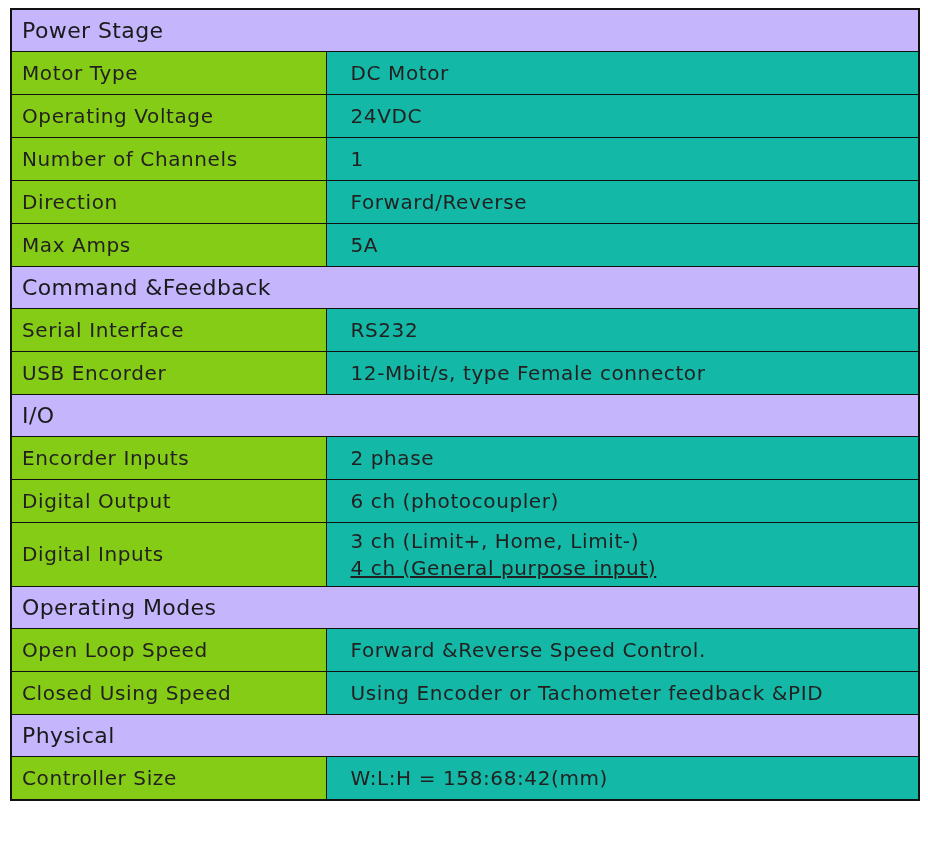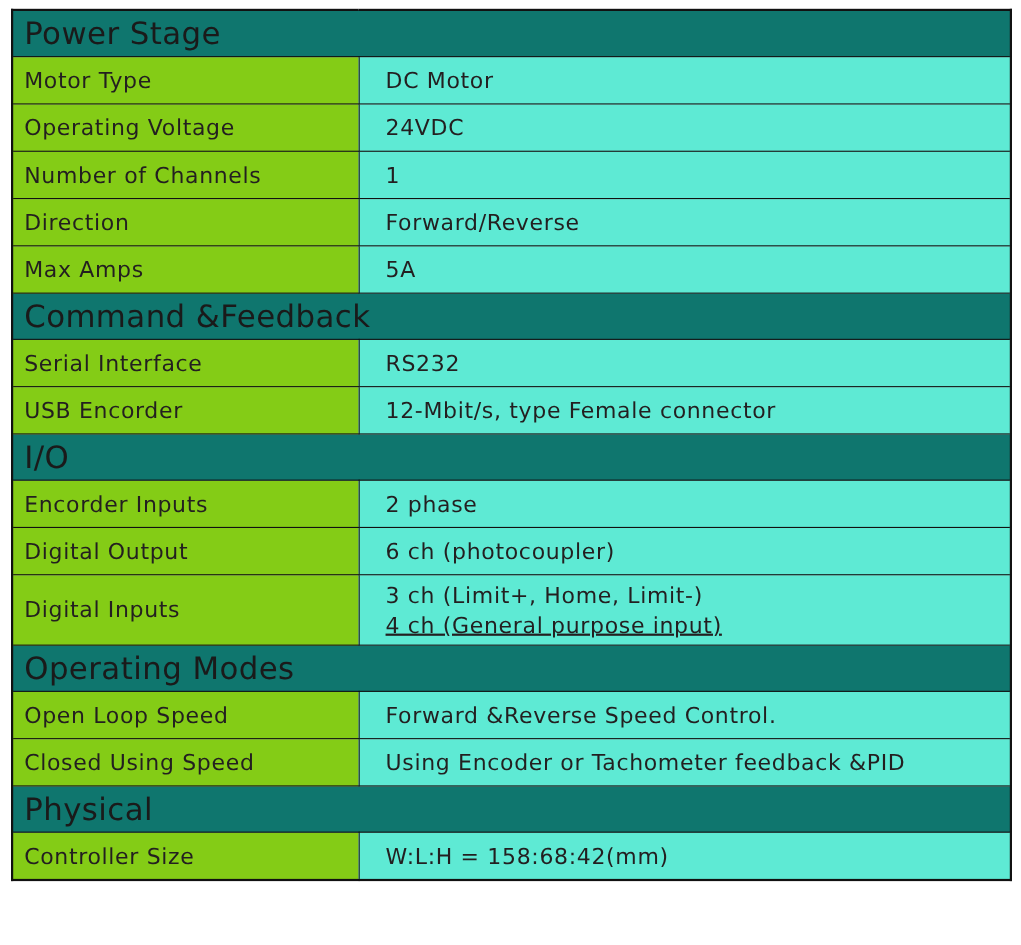--- a/index.html
+++ b/index.html
@@ -40,36 +40,36 @@
     font-size: 20px;
     line-height: 1.25;
     color: #231f20;
     letter-spacing: 0.6px;
     vertical-align: middle;
     font-weight: 400;
   }
 
   
   tr.section-row > td.section-cell {
-    background: #0f766e;
+    background: #c4b5fd;
     height: 41px;
-    font-size: 28px;
+    font-size: 22px;
     color: #1a1a1a;
     letter-spacing: 0.4px;
   }
 
   
   tr.data-row > td {
     height: 42px;
   }
   tr.data-row > td.label-cell {
     background: #84cc16;
   }
   tr.data-row > td.value-cell {
-    background: #5eead4;
+    background: #14b8a6;
     padding-left: 24px;
   }
 
   
   tr.data-row.tall > td {
     height: 63px;
   }
   td.value-cell .line {
     display: block;
     white-space: nowrap;

